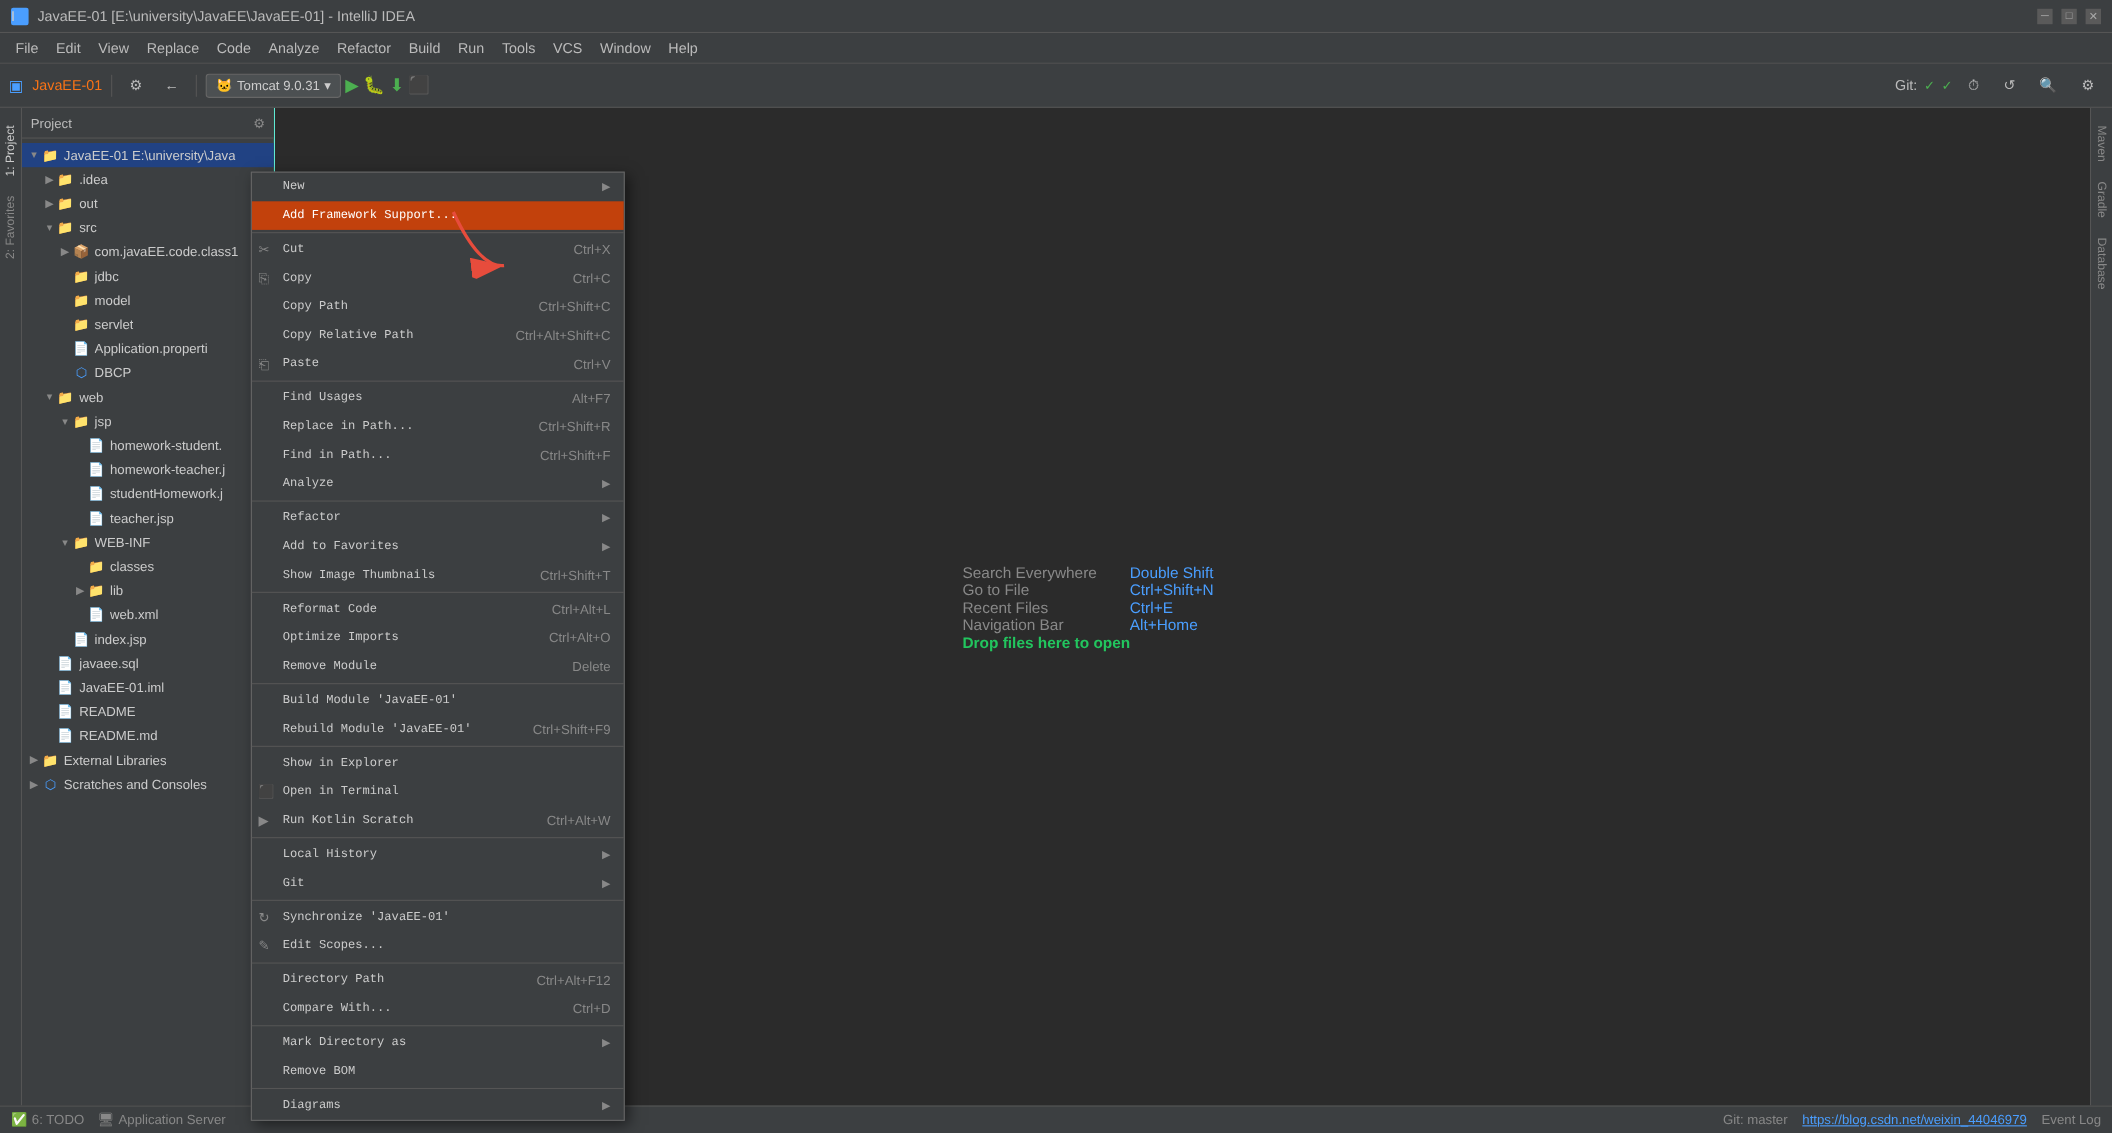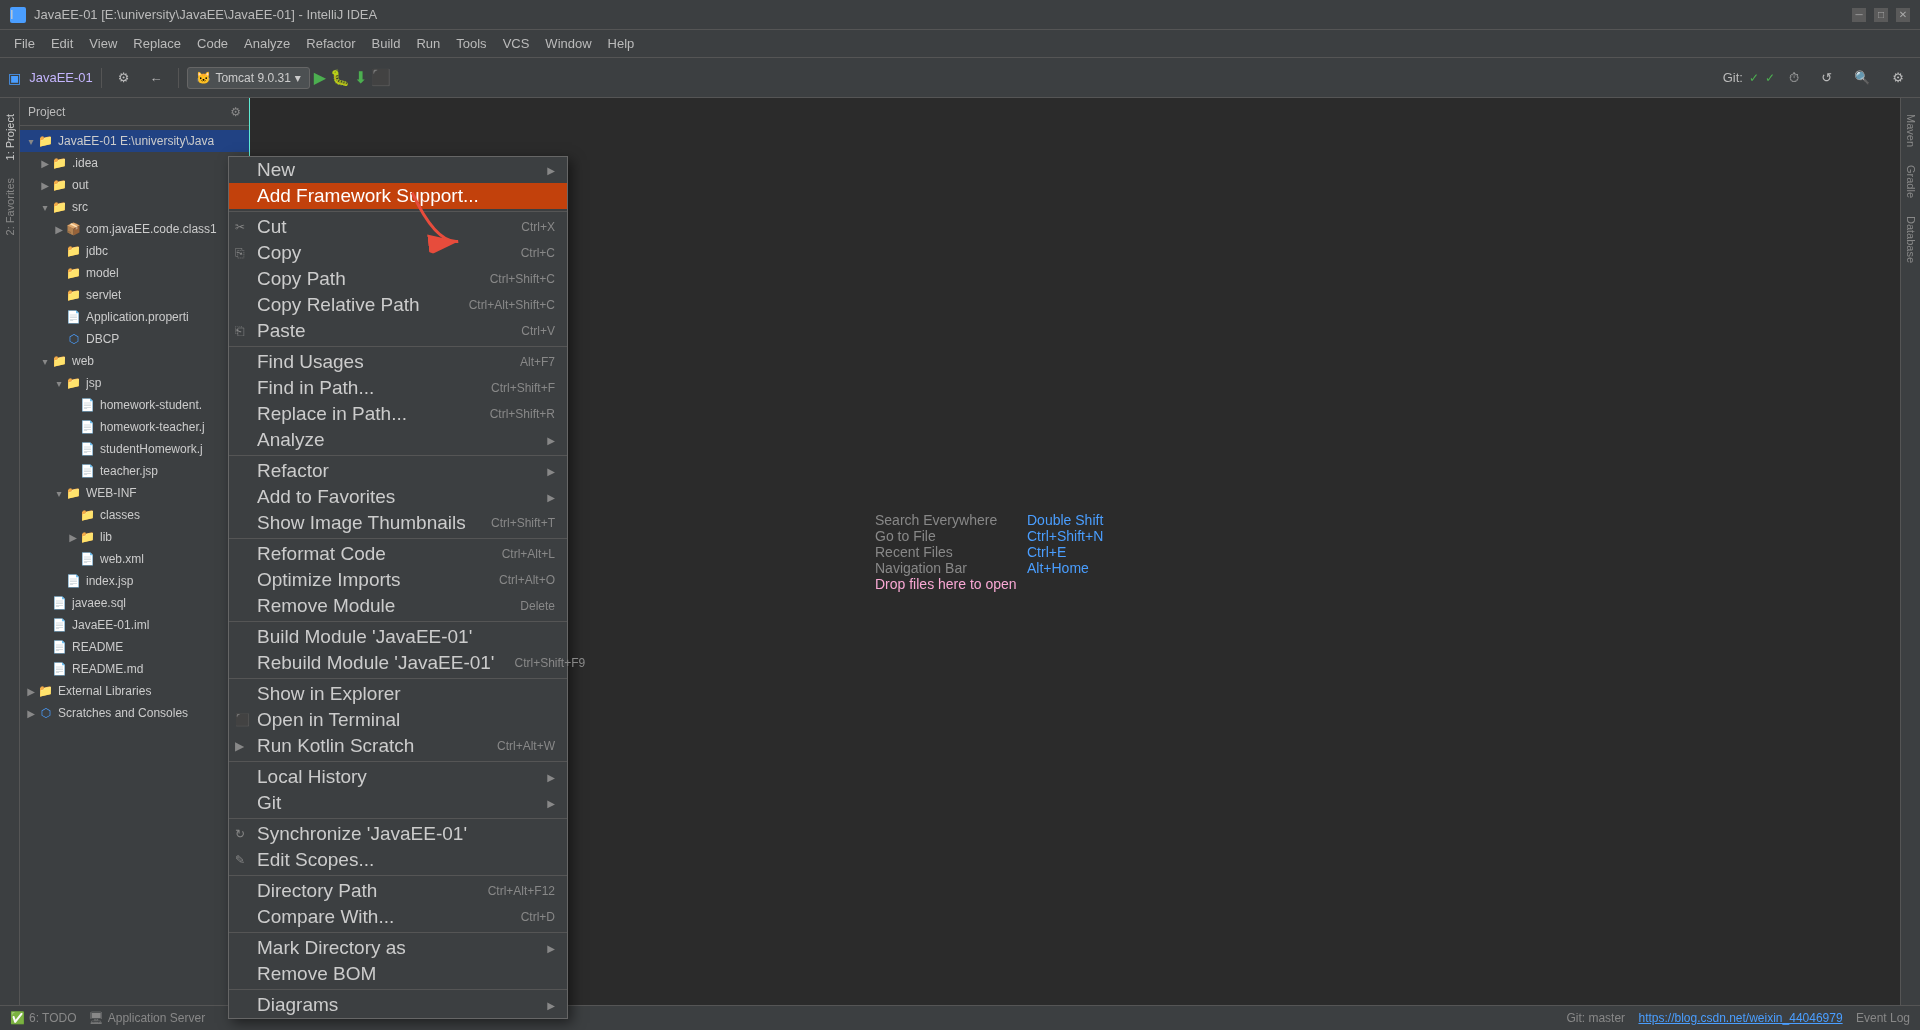--- a/index.html
+++ b/index.html
@@ -224,22 +224,23 @@
       padding: 4px 12px 4px 28px;
       cursor: pointer;
       height: 26px;
       position: relative;
       white-space: nowrap;
     }
     .ctx-item.highlighted { background: #c2410c; color: #fff; }
     .ctx-item.separator { height: 1px; background: #555; padding: 0; margin: 2px 0; }
     .ctx-item .ctx-label {
       flex: 1;
-      font-size: 19px;
+      font-size: 11px;
       color: #ccc;
+      font-family: Liberation Mono, monospace;
     }
     .ctx-item.highlighted .ctx-label { color: #fff; }
     .ctx-item .ctx-shortcut {
       font-size: 12px;
       color: #888;
       margin-left: 20px;
     }
     .ctx-item .ctx-arrow {
       font-size: 10px;
       color: #888;
@@ -366,21 +367,21 @@
   <span class="menu-item">Build</span>
   <span class="menu-item">Run</span>
   <span class="menu-item">Tools</span>
   <span class="menu-item">VCS</span>
   <span class="menu-item">Window</span>
   <span class="menu-item">Help</span>
 </div>
 
 <div id="toolbar">
   <span style="color:#4a9eff; font-size:14px; margin-right:4px;">▣</span>
-  <span style="color:#c4b5fd; font-size:13px;">JavaEE-01</span>
+  <span style="color:#f97316; font-size:13px;">JavaEE-01</span>
   <div class="toolbar-sep"></div>
   <button class="toolbar-btn">⚙</button>
   <button class="toolbar-btn">←</button>
   <div class="toolbar-sep"></div>
   <span class="tomcat-btn">
     <span style="color:#e67e22;">🐱</span>
     <span>Tomcat 9.0.31</span>
     <span>▾</span>
   </span>
   <span class="run-btn">▶</span>
@@ -648,27 +649,27 @@
     </div>
 
     <div class="ctx-item separator"></div>
 
     <div class="ctx-item">
       <span class="ctx-label">Find Usages</span>
       <span class="ctx-shortcut">Alt+F7</span>
     </div>
 
     <div class="ctx-item">
+      <span class="ctx-label">Replace in Path...</span>
+      <span class="ctx-shortcut">Ctrl+Shift+R</span>
+    </div>
+
+    <div class="ctx-item">
       <span class="ctx-label">Find in Path...</span>
       <span class="ctx-shortcut">Ctrl+Shift+F</span>
-    </div>
-
-    <div class="ctx-item">
-      <span class="ctx-label">Replace in Path...</span>
-      <span class="ctx-shortcut">Ctrl+Shift+R</span>
     </div>
 
     <div class="ctx-item">
       <span class="ctx-label">Analyze</span>
       <span class="ctx-arrow">▶</span>
     </div>
 
     <div class="ctx-item separator"></div>
 
     <div class="ctx-item">
@@ -809,21 +810,21 @@
     </div>
     <div class="shortcut-row">
       <span class="shortcut-label">Recent Files</span>
       <span class="shortcut-key">Ctrl+E</span>
     </div>
     <div class="shortcut-row">
       <span class="shortcut-label">Navigation Bar</span>
       <span class="shortcut-key">Alt+Home</span>
     </div>
     <div class="shortcut-row">
-      <span class="shortcut-label" style="color:#f9a8d4;">Drop files here to open</span>
+      <span class="shortcut-label" style="color:#22c55e;font-weight:bold;">Drop files here to open</span>
     </div>
   </div>
 
   <div id="right-tabs">
     <div class="right-tab-item">Maven</div>
     <div class="right-tab-item">Gradle</div>
     <div class="right-tab-item">Database</div>
   </div>
 </div>
 

